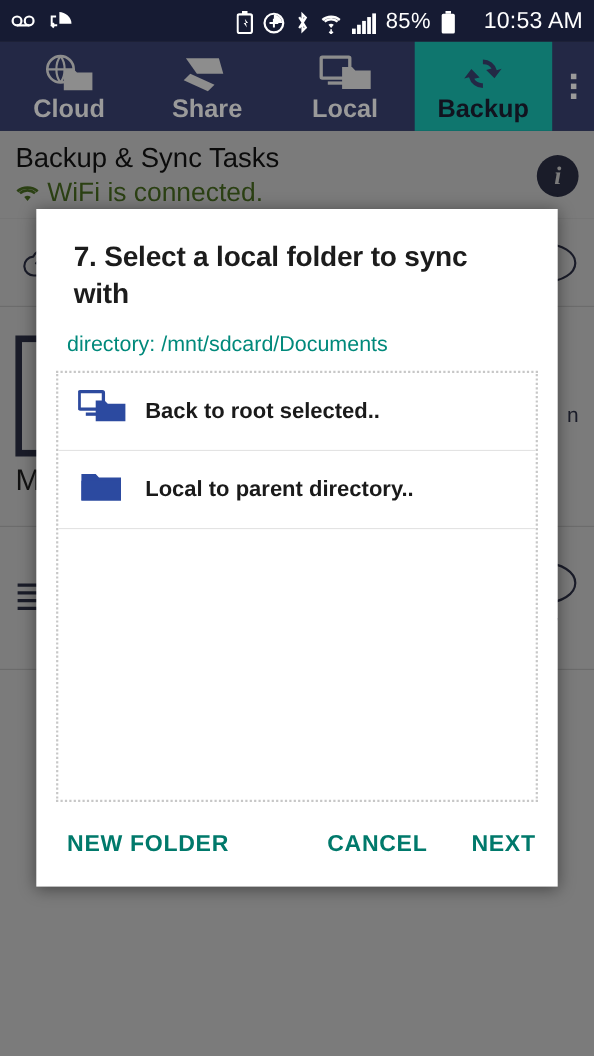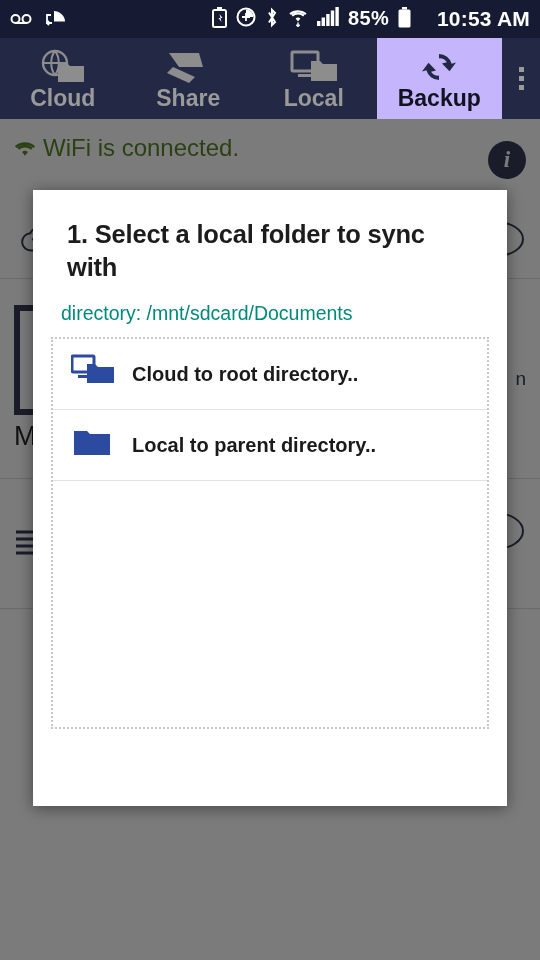--- a/index.html
+++ b/index.html
@@ -11,37 +11,37 @@
   }
   #root { position:relative; width:540px; height:960px; }
 
   
   .statusbar{
     position:absolute; top:0; left:0; width:540px; height:38px;
     background:#161b33; display:flex; align-items:center;
     padding:0 10px 0 10px; color:#ffffff;
   }
   .sb-left{ display:flex; align-items:center; gap:12px; }
-  .sb-right{ margin-left:auto; display:flex; align-items:flex-start; gap:9px;font-weight:bold; }
+  .sb-right{ margin-left:auto; display:flex; align-items:flex-end; gap:9px; }
   .sb-ic{ display:block; }
   .sb-pct{ font-size:20px; letter-spacing:.3px; }
   .sb-clock{ font-size:21px; letter-spacing:.2px; margin-left:17px; }
 
   
   .tabbar{
     position:absolute; top:38px; left:0; width:540px; height:81px;
     background:#232845; display:flex; align-items:stretch;
   }
   .tab{
     flex:1 1 0; display:flex; flex-direction:column;
     align-items:center; justify-content:center; gap:2px;
     color:#9a9a9a; height:81px;
   }
   .tab .tl{ font-size:23px; font-weight:bold; line-height:1; }
-  .tab.sel{ background:#c4b5fd; color:#11131f; }
+  .tab.sel{ background:#0f766e; color:#11131f; }
   .tab .ticon{ height:38px; display:flex; align-items:flex-end; justify-content:center; }
   .overflow{
     width:38px; display:flex; flex-direction:column; align-items:center;
     justify-content:center; gap:4px;
   }
   .odot{ width:5px; height:5px; background:#9a9a9a; }
 
   
   .apphdr{
     position:absolute; top:119px; left:0; width:540px; height:80px;
@@ -113,20 +113,21 @@
   }
   .sp{ flex:1 1 auto; }
   .gap{ width:40px; }
 </style>
 </head>
 <body>
 
 <div id="root">
 
   <div class="apphdr">
+    <h1>Backup &amp; Sync Tasks</h1>
     <div class="wifi-row">
       <svg width="22" height="17" viewBox="0 0 24 18">
         <path d="M12 17l3.2-4.1a5 5 0 0 0-6.4 0z" fill="#4a7a14"></path>
         <path d="M12 7.8a10 10 0 0 0-6.6 2.5L3.6 8.1a13 13 0 0 1 16.8 0l-1.8 2.2A10 10 0 0 0 12 7.8z" fill="#4a7a14"></path>
         <path d="M12 2.2c-4.2 0-8 1.5-11 4l1.8 2.2A14.6 14.6 0 0 1 12 5.1c3.6 0 6.9 1.2 9.2 3.3L23 6.2c-3-2.5-6.8-4-11-4z" fill="#4a7a14"></path>
       </svg>
       <span>WiFi is connected.</span>
     </div>
     <div class="infobtn">i</div>
   </div>
@@ -262,45 +263,52 @@
 
     <div class="overflow">
       <div class="odot"></div>
       <div class="odot"></div>
       <div class="odot"></div>
     </div>
   </div>
 
   <div class="dialog">
 
-    <div class="dlg-title">1. Select a local folder to sync with</div>
+    <div class="dlg-title">7. Select a local folder to sync with</div>
 
     <div class="dlg-sel">directory: /mnt/sdcard/Documents</div>
 
     <div class="dlg-list">
 
       <div class="fitem">
         <span>
           <svg width="44" height="36" viewBox="0 0 44 36">
             <rect x="1" y="2" width="22" height="16" rx="1" fill="none" stroke="#2d4a9e" stroke-width="3"></rect>
             <rect x="7" y="21" width="11" height="3" fill="#2d4a9e"></rect>
             <path d="M16 10h8l3 3h16v16H16z" fill="#2c4aa0"></path>
           </svg>
         </span>
-        <span class="flabel">Cloud to root directory..</span>
+        <span class="flabel">Back to root selected..</span>
       </div>
 
       <div class="fitem">
         <span>
           <svg width="44" height="36" viewBox="0 0 44 36">
             <path d="M3 6h13l3 3h20v21H3z" fill="#2c4aa0"></path>
             <path d="M3 12h36v18H3z" fill="#2c4aa0"></path>
           </svg>
         </span>
         <span class="flabel">Local to parent directory..</span>
       </div>
 
     </div>
 
+    <div class="dlg-actions">
+      <button class="abtn">NEW FOLDER</button>
+      <span class="sp"></span>
+      <button class="abtn">CANCEL</button>
+      <span class="gap"></span>
+      <button class="abtn">NEXT</button>
+    </div>
 
   </div>
 
 </div>
 
 </body></html>

